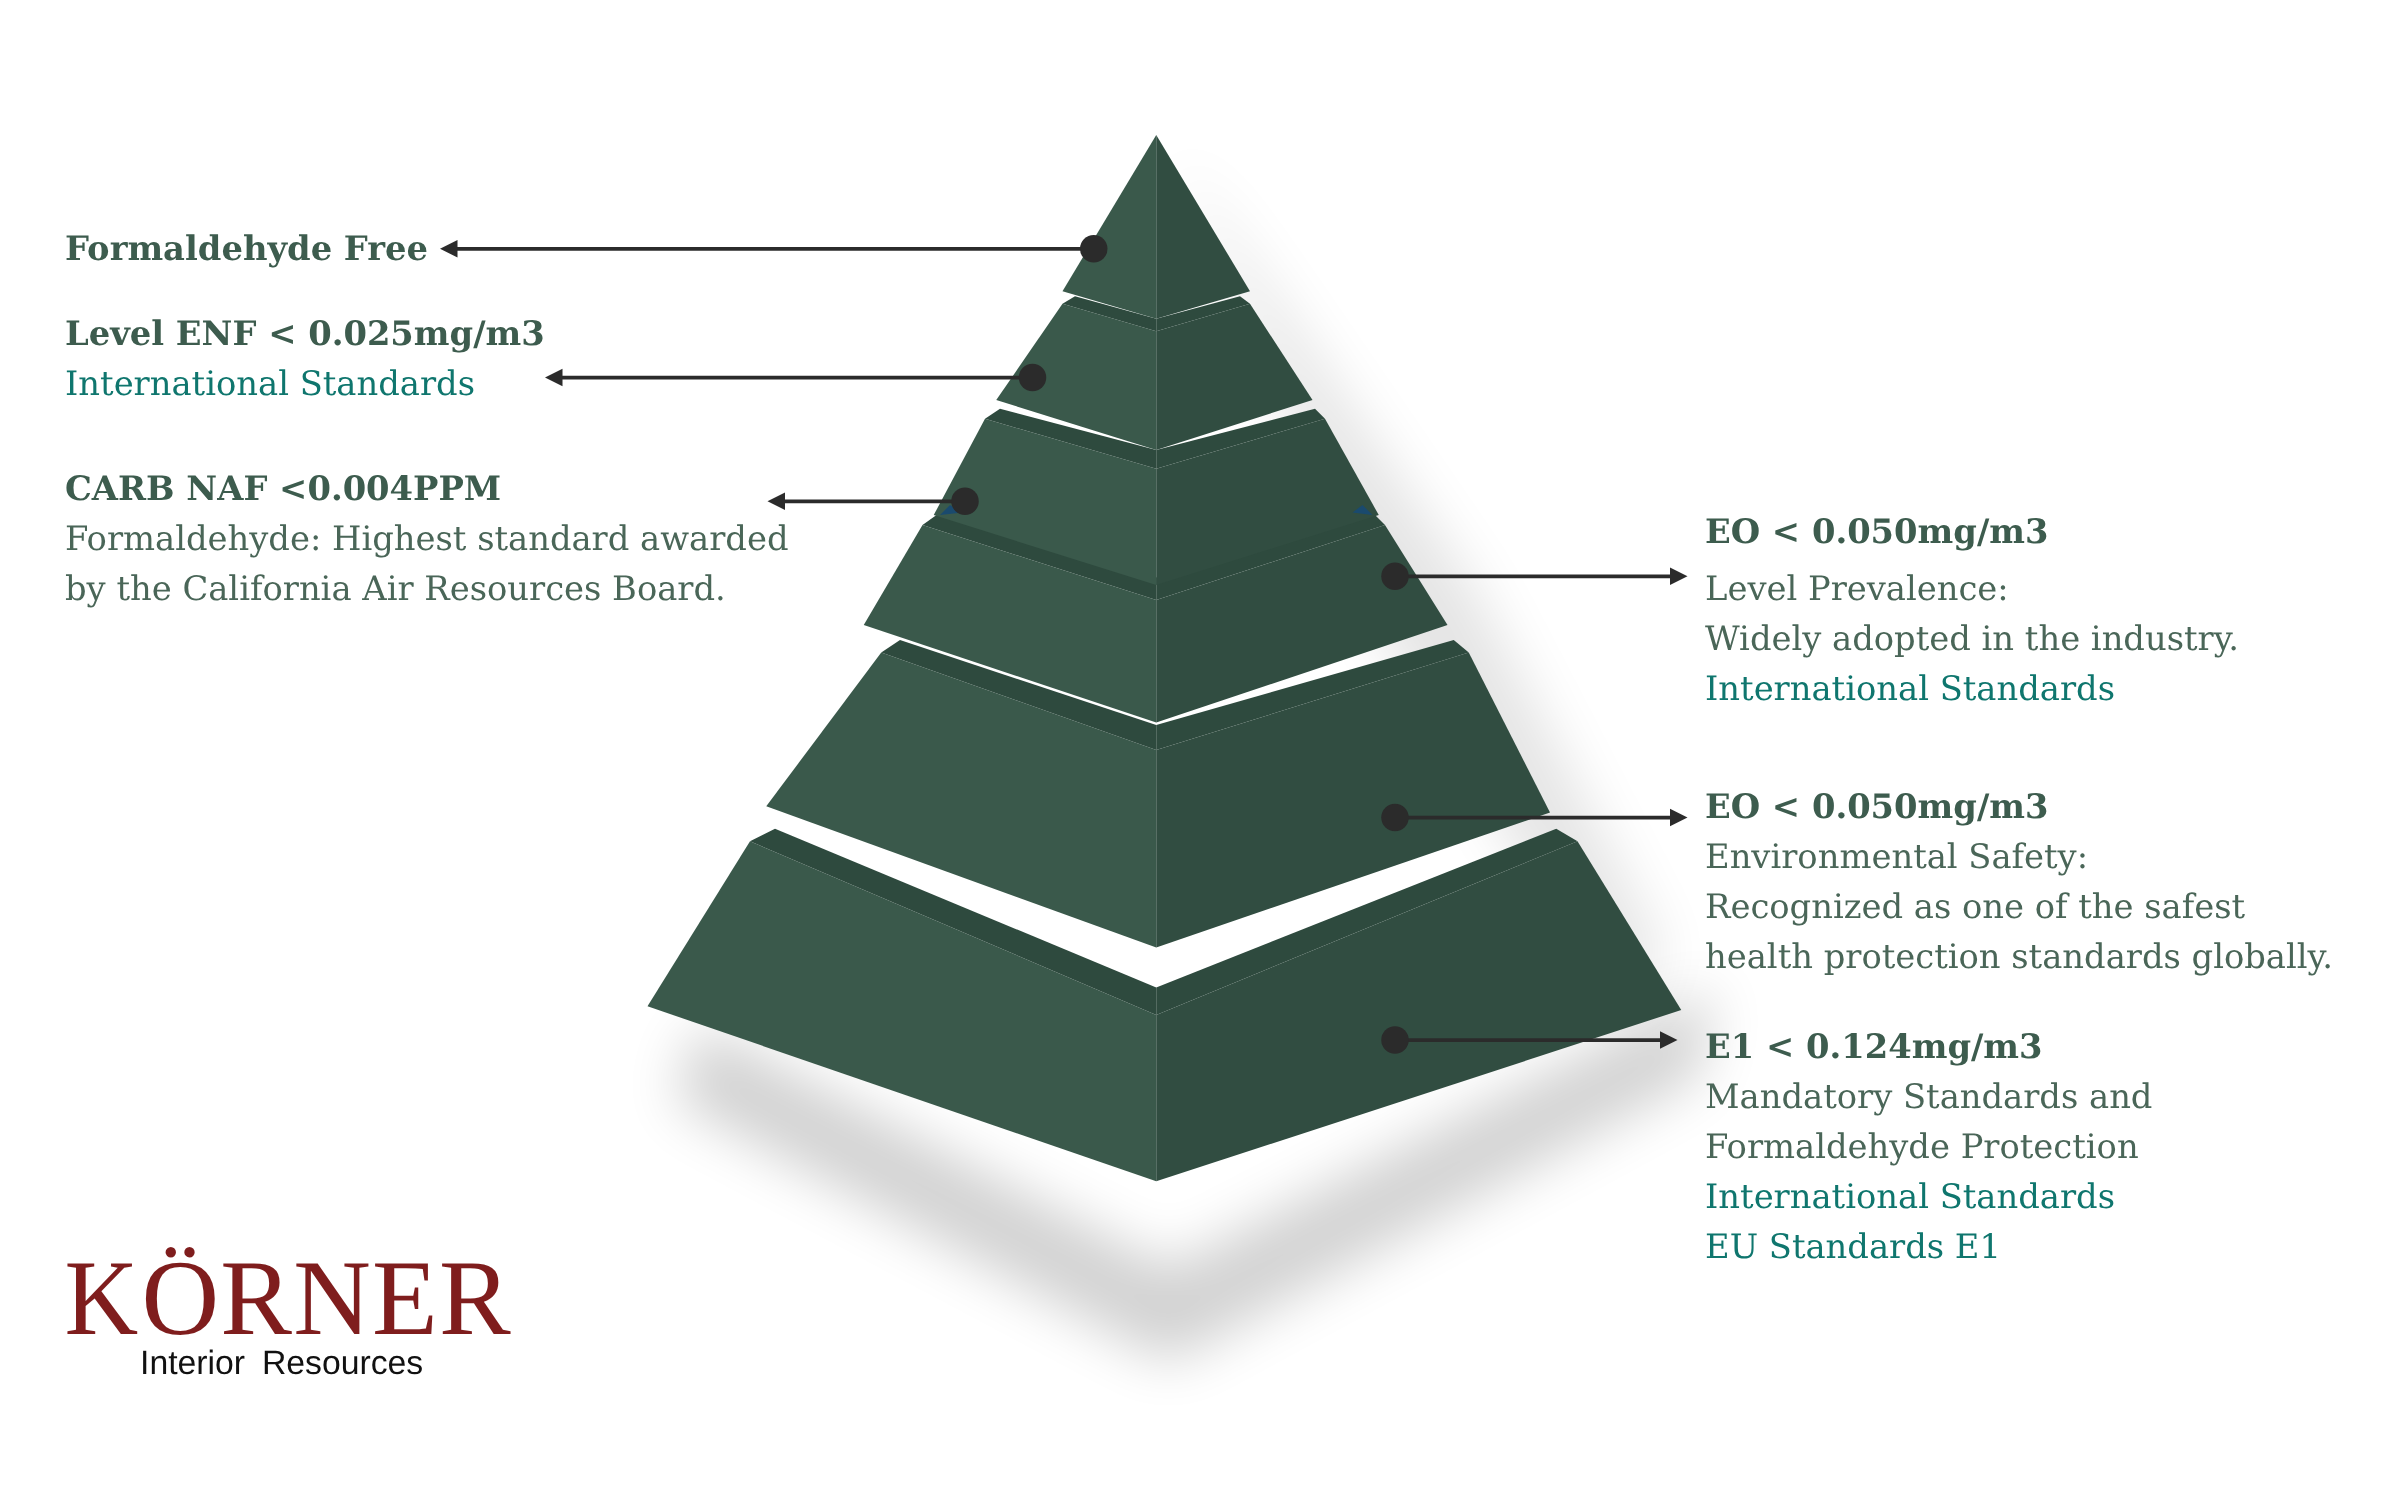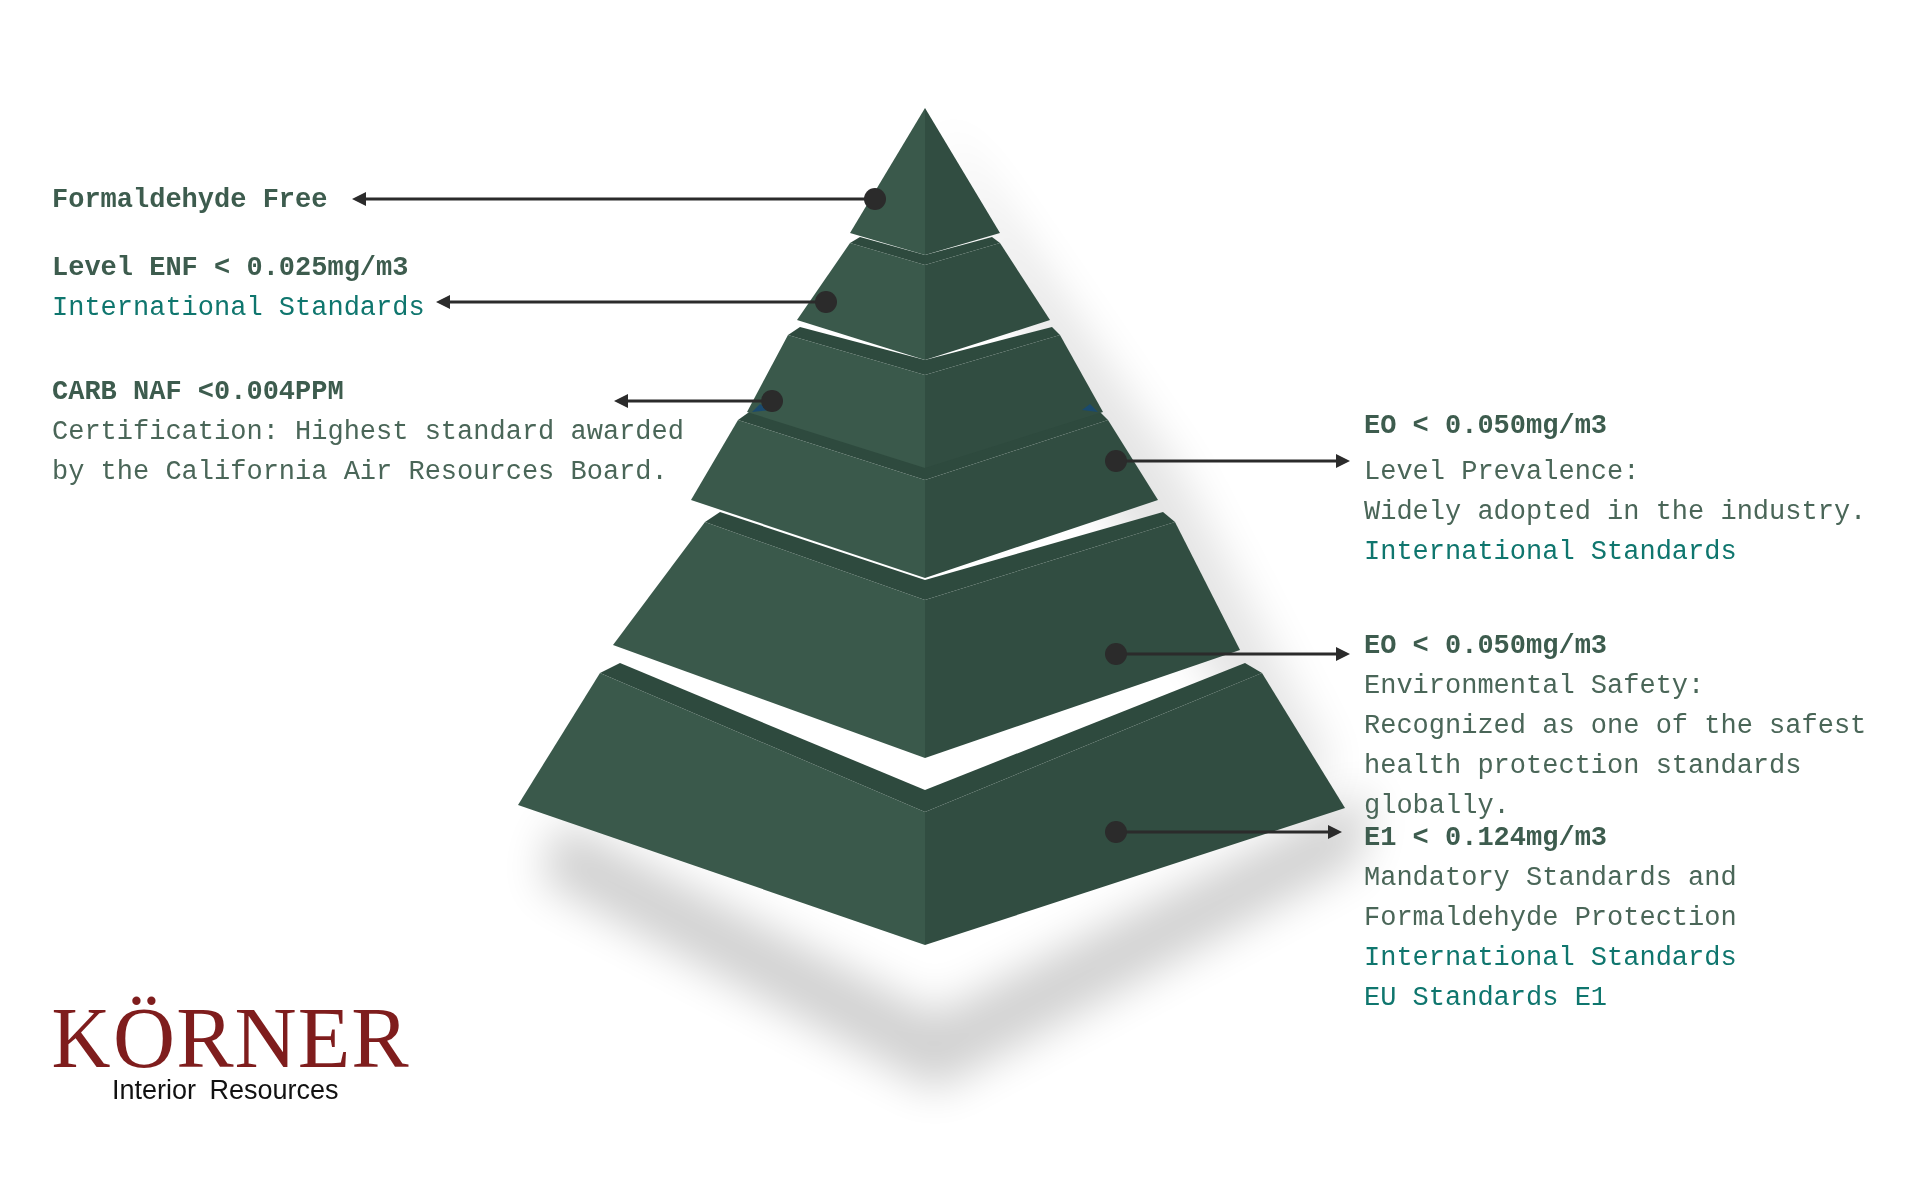--- a/index.html
+++ b/index.html
@@ -1,18 +1,18 @@
 <!DOCTYPE html>
 <html><head>
 <meta charset="utf-8">
 <style>
   html, body { margin: 0; padding: 0; background: #ffffff; }
   body { width: 1920px; height: 1200px; position: relative; overflow: hidden; font-family: "DejaVu Serif", "Liberation Serif", serif; }
   #pyramid-svg { position: absolute; left: 0; top: 0; width: 1920px; height: 1200px; }
-  .label { position: absolute; line-height: 40px; font-size: 27px; font-family: Liberation Mono, monospace; }
+  .label { position: absolute; line-height: 40px; font-size: 27px; }
   .label .head { font-weight: bold; color: #3d5c4e; display: block; }
   .label .desc { color: #4a6658; display: block; }
   .label .std { color: #0f766e; display: block; }
   .logo { position: absolute; left: 50px; top: 995px; width: 380px; height: 120px; }
   .logo .brand { position: absolute; left: 0; top: 0; font-family: "Liberation Serif", "DejaVu Serif", serif; font-size: 86px; letter-spacing: 1px; color: #7f1d1d; line-height: 86px; }
   .logo .brand .kmark { display: inline-block; font-size: 86px; transform: scaleX(0.95); }
   .logo .tag { position: absolute; left: 62px; top: 80px; font-family: "Liberation Sans", "DejaVu Sans", sans-serif; font-size: 27px; color: #111; word-spacing: 6px; }
 </style>
 </head>
 <body>
@@ -112,21 +112,21 @@
   <span class="head">Formaldehyde Free</span>
 </div>
 
 <div class="label" style="left:52px; top:248px;">
   <span class="head">Level ENF &lt; 0.025mg/m3</span>
   <span class="std">International Standards</span>
 </div>
 
 <div class="label" style="left:52px; top:372px;">
   <span class="head">CARB NAF &lt;0.004PPM</span>
-  <span class="desc">Certification: Highest standard awarded</span>
+  <span class="desc">Formaldehyde: Highest standard awarded</span>
   <span class="desc">by the California Air Resources Board.</span>
 </div>
 
 <div class="label" style="left:1364px; top:406px;">
   <span class="head" style="margin-bottom:6px;">EO &lt; 0.050mg/m3</span>
   <span class="desc">Level Prevalence:</span>
   <span class="desc">Widely adopted in the industry.</span>
   <span class="std">International Standards</span>
 </div>
 

